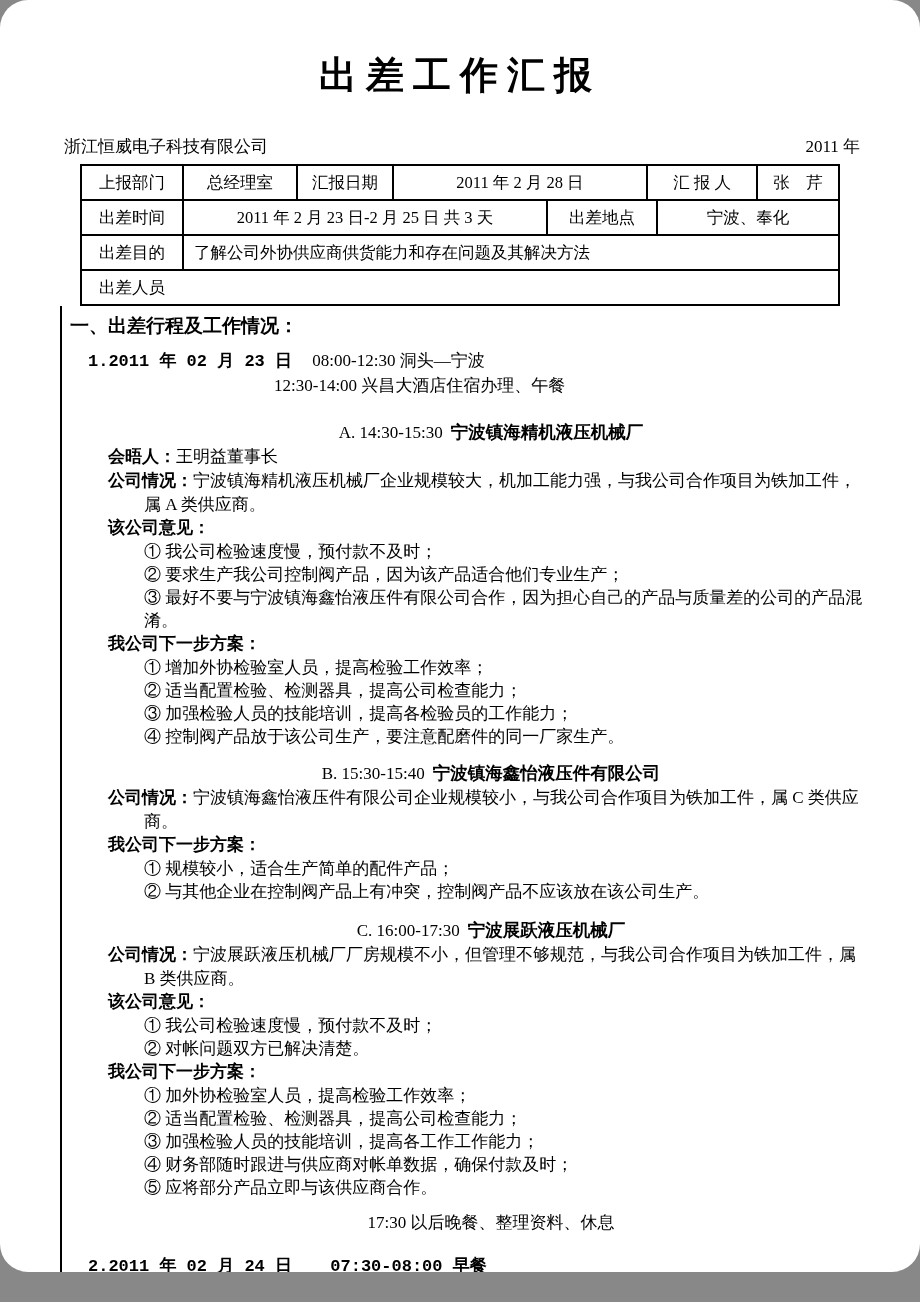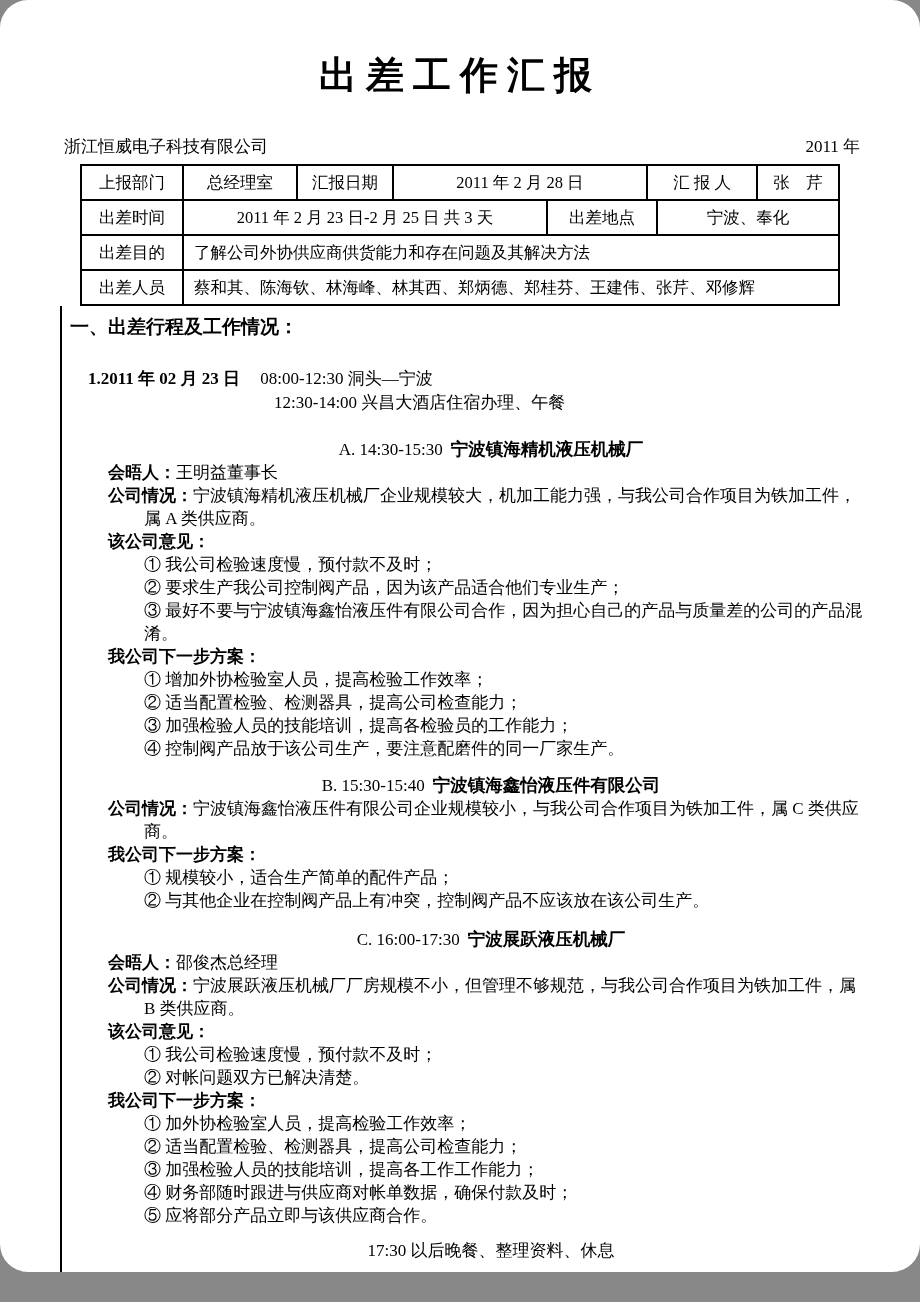--- a/index.html
+++ b/index.html
@@ -27,23 +27,23 @@
   .td + .td { border-left:2px solid #000; }
   .td.left { justify-content:flex-start; padding-left:10px; }
   .w100 { flex:0 0 100px; } .w114 { flex:0 0 114px; } .w96 { flex:0 0 96px; }
   .w254 { flex:0 0 254px; } .w110 { flex:0 0 110px;text-align:right; } .w364 { flex:0 0 364px; }
   .wf { flex:1 1 auto; }
 
   .content {
     margin-left:60px; border-left:2px solid #000; height:1010px;
     padding-top:8px; font-size:17px; line-height:23px;
   }
-  .bold-sans { font-family:Liberation Serif, serif; font-weight:bold; }
+  .bold-sans { font-family:Liberation Mono, monospace; font-weight:bold; }
   .sec-h { font-size:19px; margin-left:8px; line-height:26px; }
-  .day-line { margin-top:27px; margin-left:26px; }
+  .day-line { margin-top:9px; margin-left:26px; }
   .day-sched { margin-left:16px; }
   .day-line2 { margin-left:212px; margin-top:1px;font-family:Liberation Serif, serif; }
 
   .visit.mt-a { margin-top:24px; }
   .visit.mt-b { margin-top:14px; }
   .visit.mt-c { margin-top:16px; }
   .visit-h { text-align:center; }
   .visit-h .vname { margin-left:8px; font-size:17.5px; }
   .p { margin-left:46px; margin-right:50px; }
   .p.hang { padding-left:36px; text-indent:-36px; }
@@ -78,21 +78,20 @@
       <div class="td w364">2011 年 2 月 23 日-2 月 25 日 共 3 天</div>
       <div class="td w110">出差地点</div>
       <div class="td wf">宁波、奉化</div>
     </div>
     <div class="tr">
       <div class="td w100">出差目的</div>
       <div class="td wf left">了解公司外协供应商供货能力和存在问题及其解决方法</div>
     </div>
     <div class="tr">
       <div class="td w100">出差人员</div>
-      <div class="td wf left">蔡和其、陈海钦、林海峰、林其西、郑炳德、郑桂芬、王建伟、张芹、邓修辉</div>
     </div>
   </div>
 
   <div class="content">
 
     <div class="sec-h bold-sans">一、出差行程及工作情况：</div>
 
     <div class="day-line">
       <span class="bold-sans">1.2011 年 02 月 23 日</span>
       <span class="day-sched">08:00-12:30 洞头—宁波</span>
@@ -135,23 +134,20 @@
         <span class="bold-sans">我公司下一步方案：</span>
       </div>
       <div class="num">① 规模较小，适合生产简单的配件产品；</div>
       <div class="num">② 与其他企业在控制阀产品上有冲突，控制阀产品不应该放在该公司生产。</div>
     </div>
 
     <div class="visit mt-c">
       <div class="visit-h">
         <span>C. 16:00-17:30</span><span class="vname bold-sans">宁波展跃液压机械厂</span>
       </div>
-      <div class="p">
-        <span class="bold-sans">会晤人：</span><span>邵俊杰总经理</span>
-      </div>
       <div class="p hang">
         <span class="bold-sans">公司情况：</span><span>宁波展跃液压机械厂厂房规模不小，但管理不够规范，与我公司合作项目为铁加工件，属 B 类供应商。</span>
       </div>
       <div class="p">
         <span class="bold-sans">该公司意见：</span>
       </div>
       <div class="num">① 我公司检验速度慢，预付款不及时；</div>
       <div class="num">② 对帐问题双方已解决清楚。</div>
       <div class="p">
         <span class="bold-sans">我公司下一步方案：</span>

